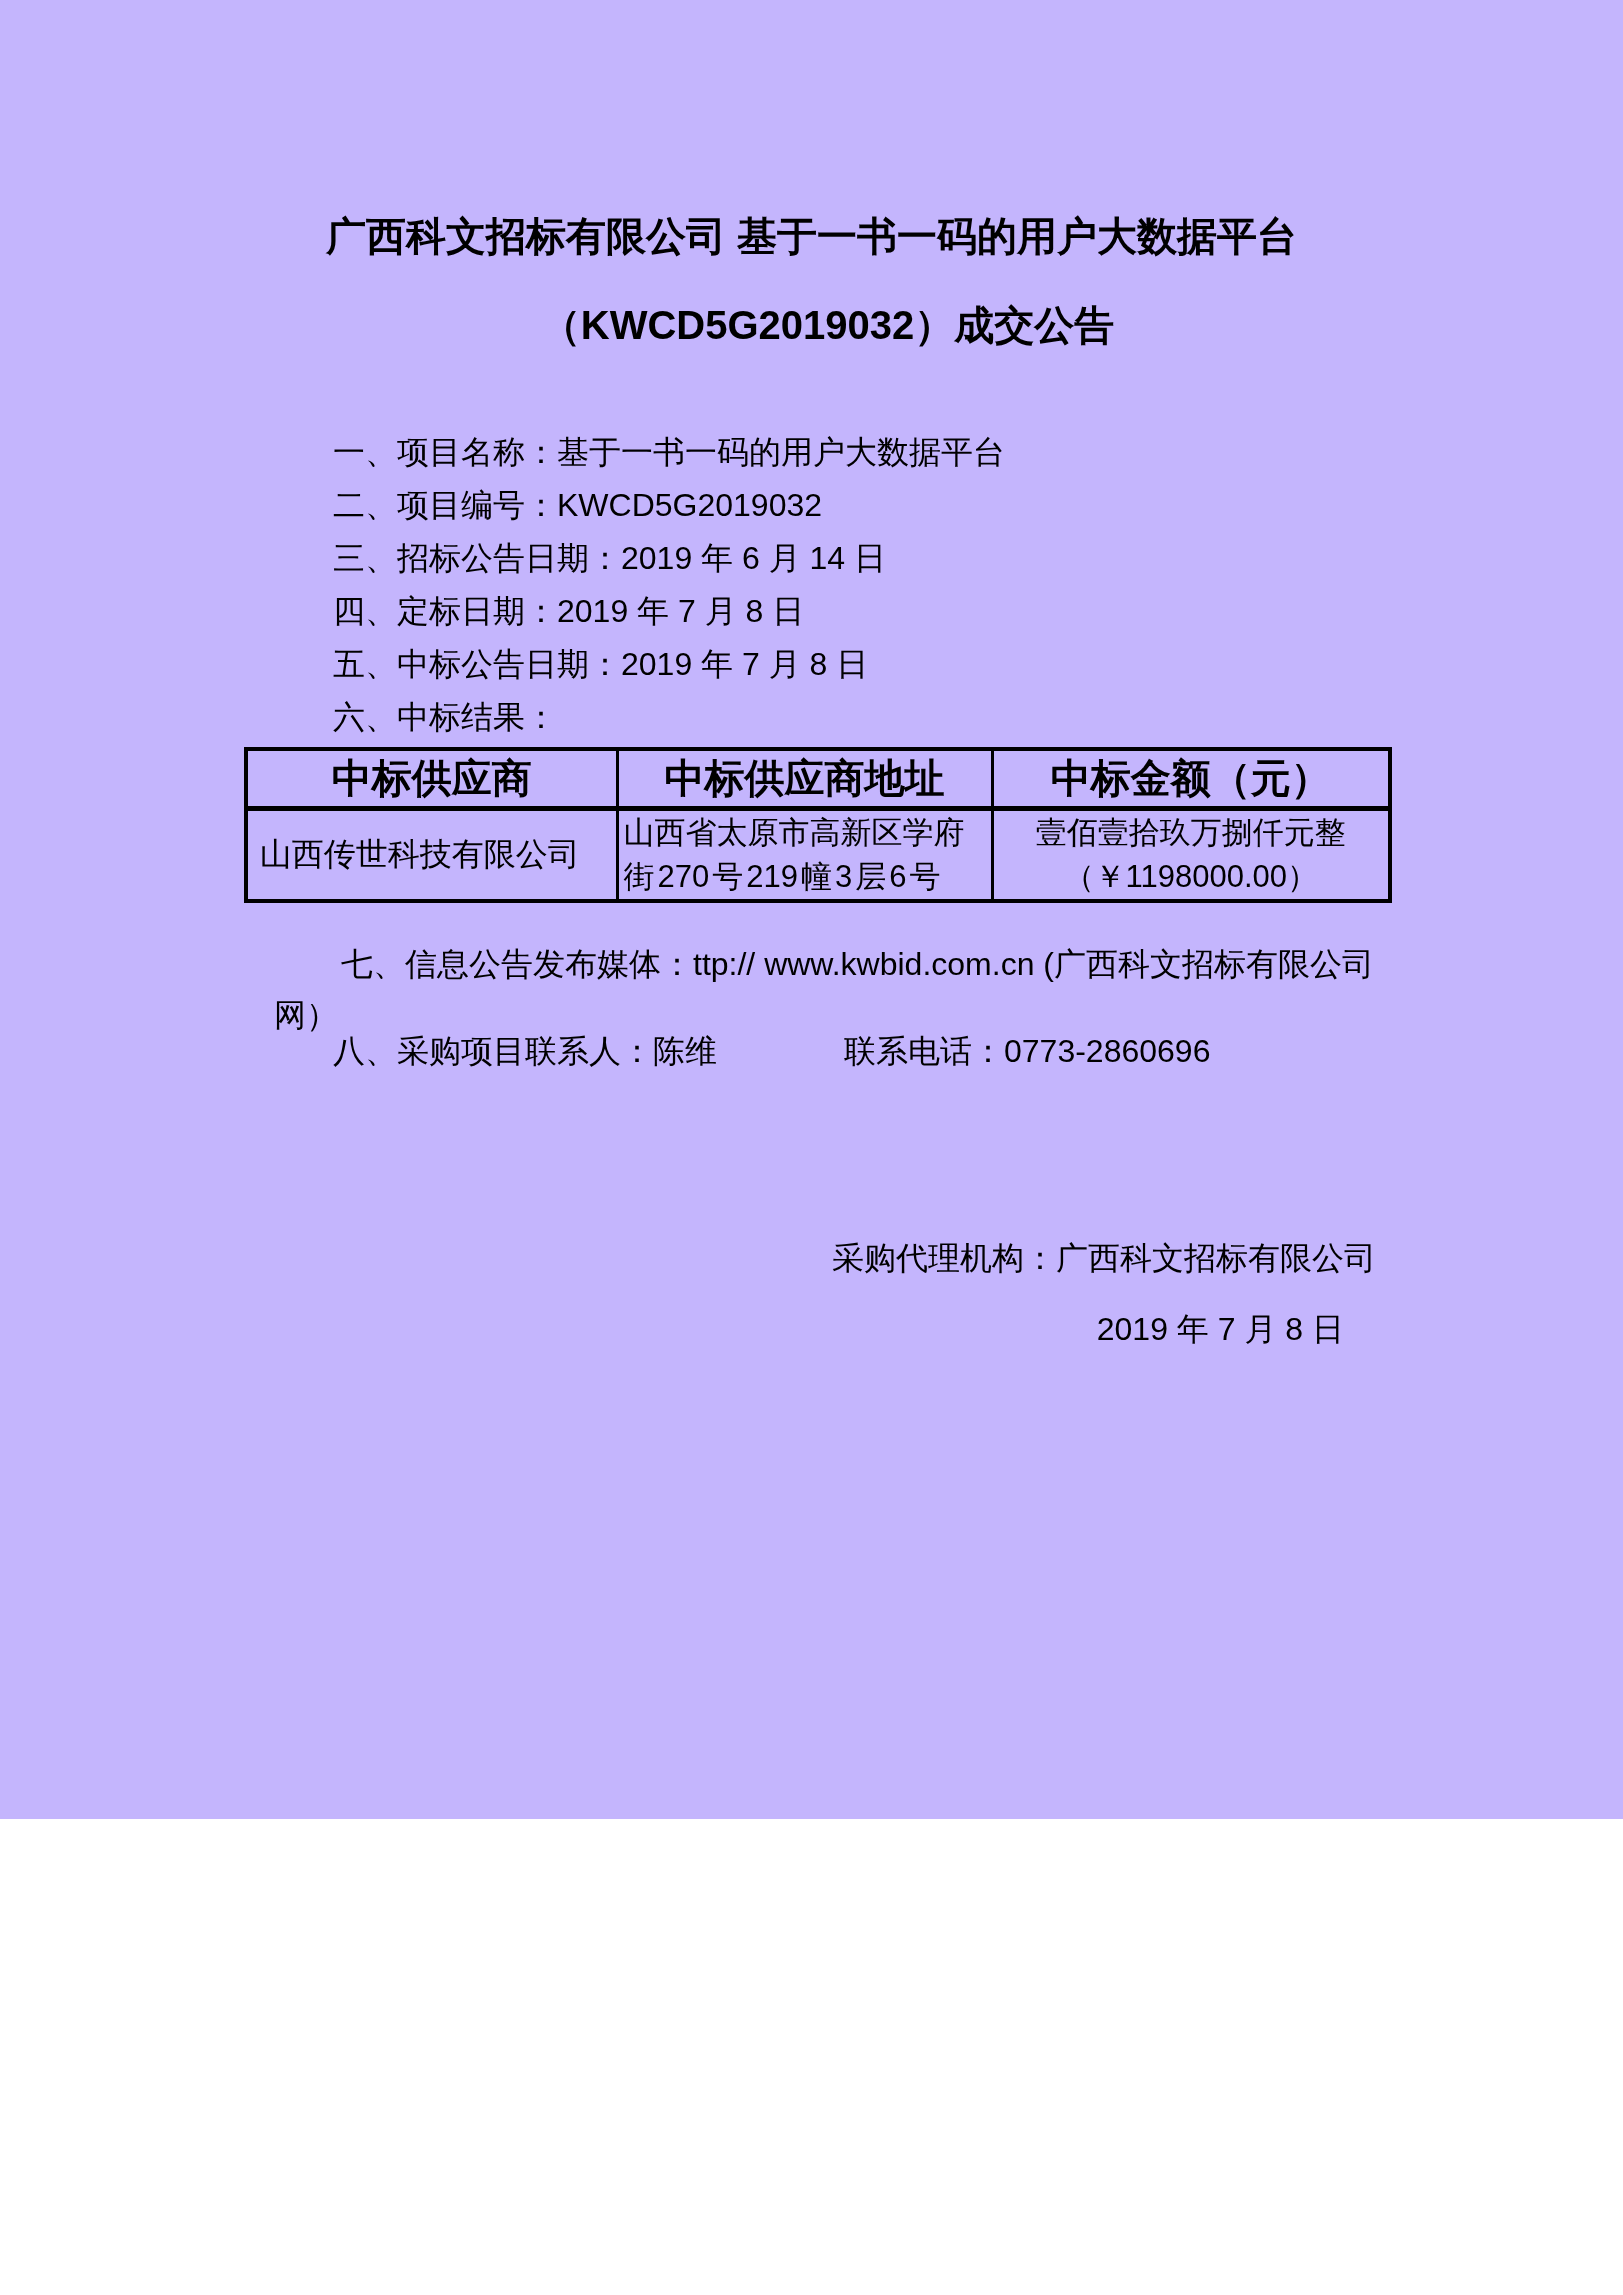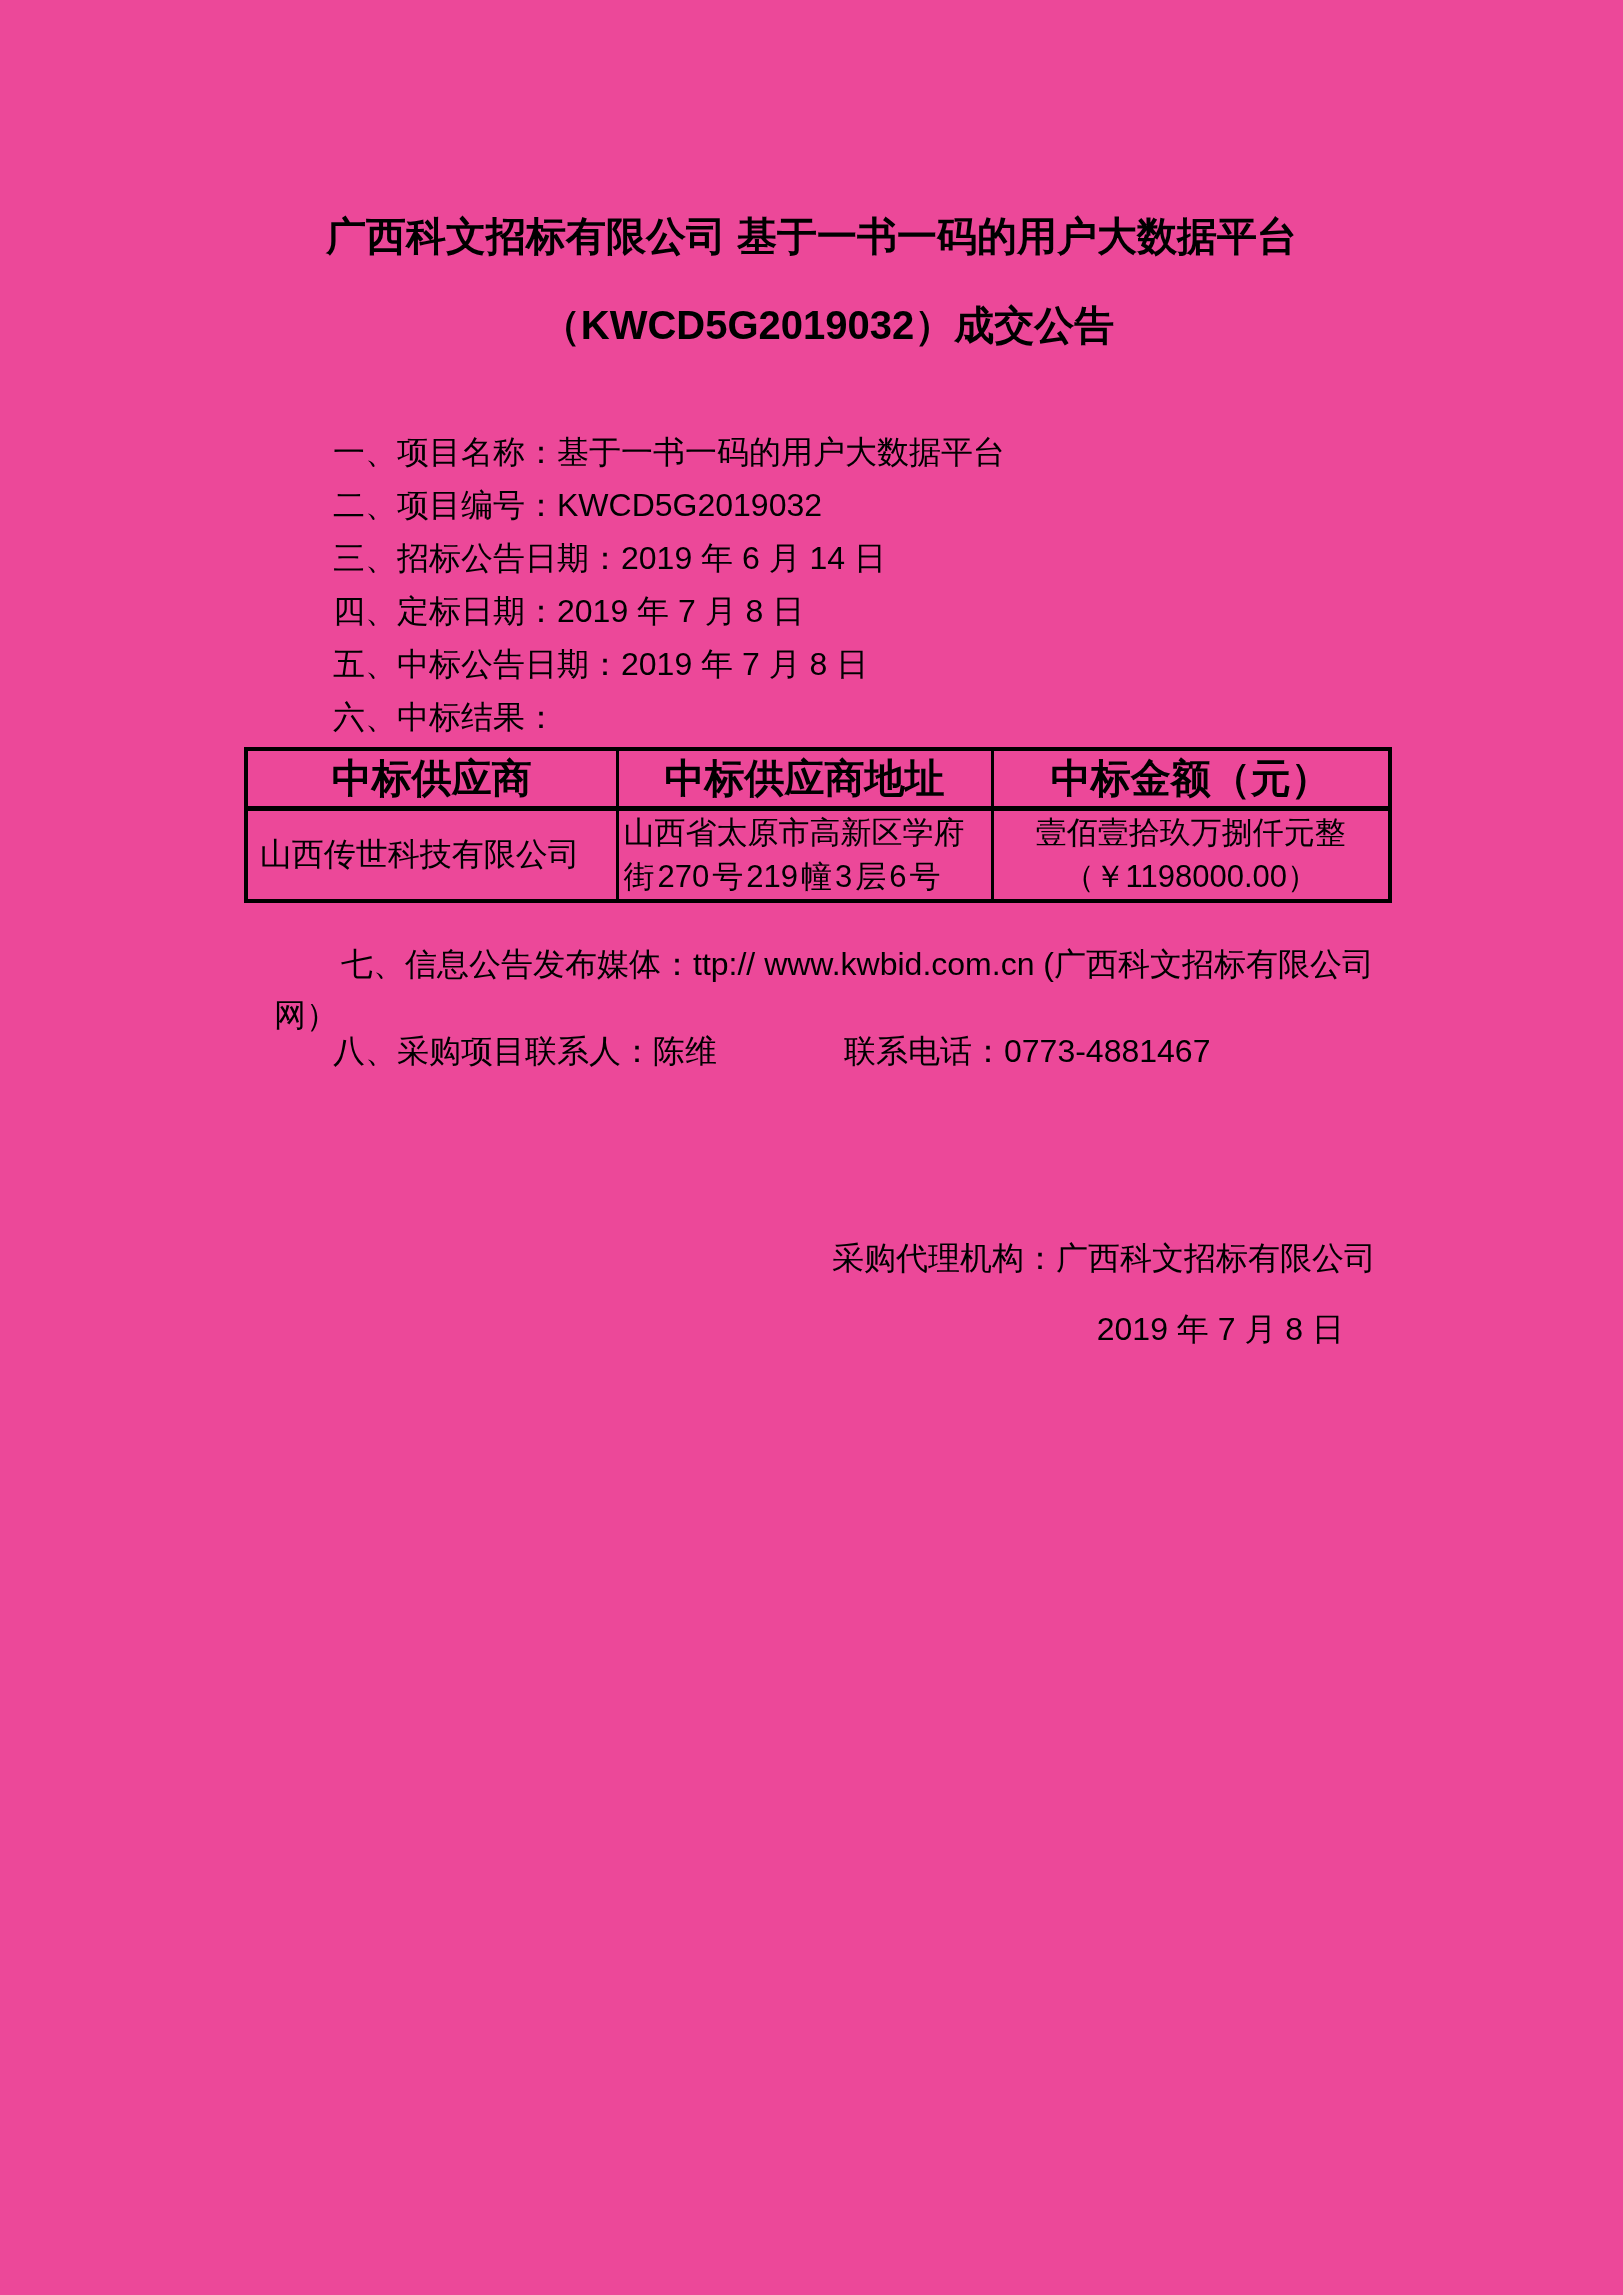--- a/index.html
+++ b/index.html
@@ -3,22 +3,22 @@
 <meta charset="utf-8">
 <style>
   html, body {
     margin: 0;
     padding: 0;
     background: #ffffff;
   }
   .page {
     position: relative;
     width: 1623px;
-    height: 2295px;
-    background: #ec4899;
+    height: 1819px;
+    background: #c4b5fd;
     color: #000000;
     font-family: "Liberation Sans", serif;
     overflow: hidden;
   }
   .title-line {
     position: absolute;
     left: 0;
     width: 100%;
     margin: 0;
     text-align: center;
@@ -171,21 +171,21 @@
           <div>壹佰壹拾玖万捌仟元整</div>
           <div>（￥1198000.00）</div>
         </td>
       </tr>
     </tbody>
   </table>
 
   <p class="media-paragraph">七、信息公告发布媒体：ttp:// www.kwbid.com.cn (广西科文招标有限公司网）</p>
 
   <p class="contact-line">
-    <span>八、采购项目联系人：</span><span>陈维</span><span class="contact-gap"></span><span>联系电话：</span><span>0773-4881467</span>
+    <span>八、采购项目联系人：</span><span>陈维</span><span class="contact-gap"></span><span>联系电话：</span><span>0773-2860696</span>
   </p>
 
   <p class="footer-agency">采购代理机构：广西科文招标有限公司</p>
 
   <p class="footer-date">2019 年 7 月 8 日</p>
 
 </div>
 
 
 </body></html>

